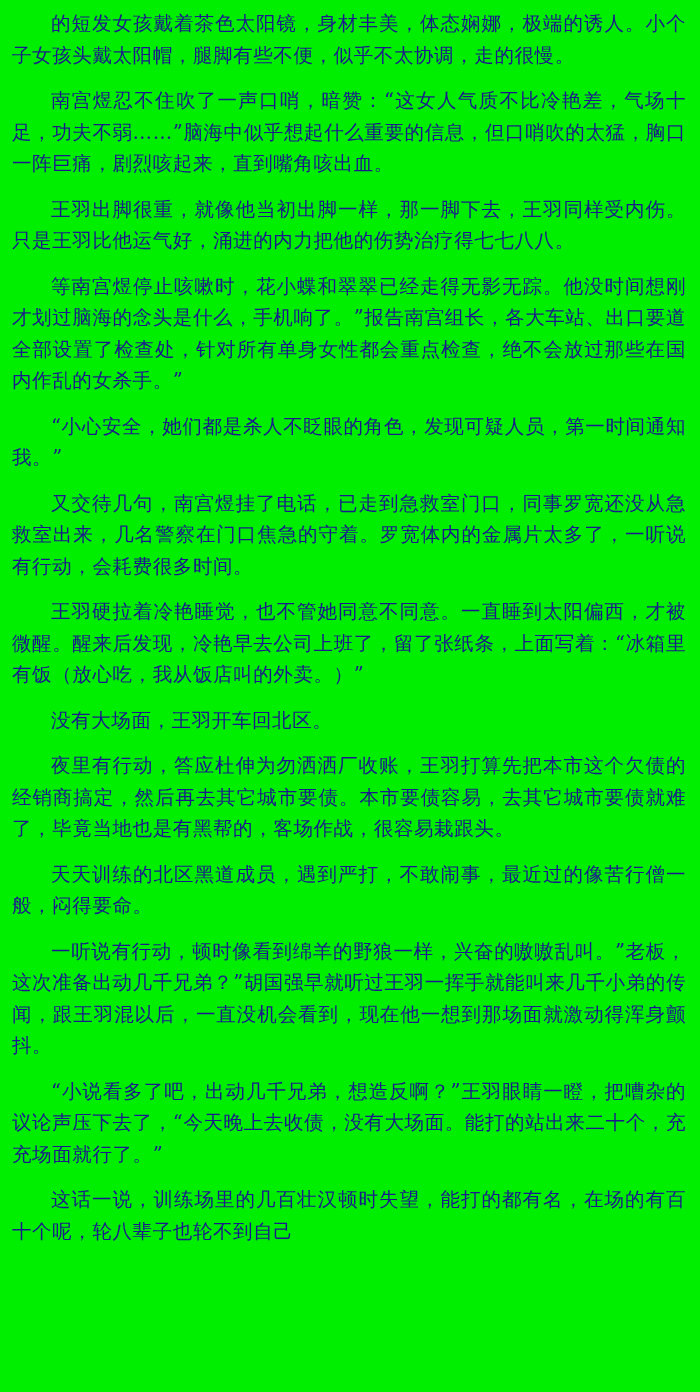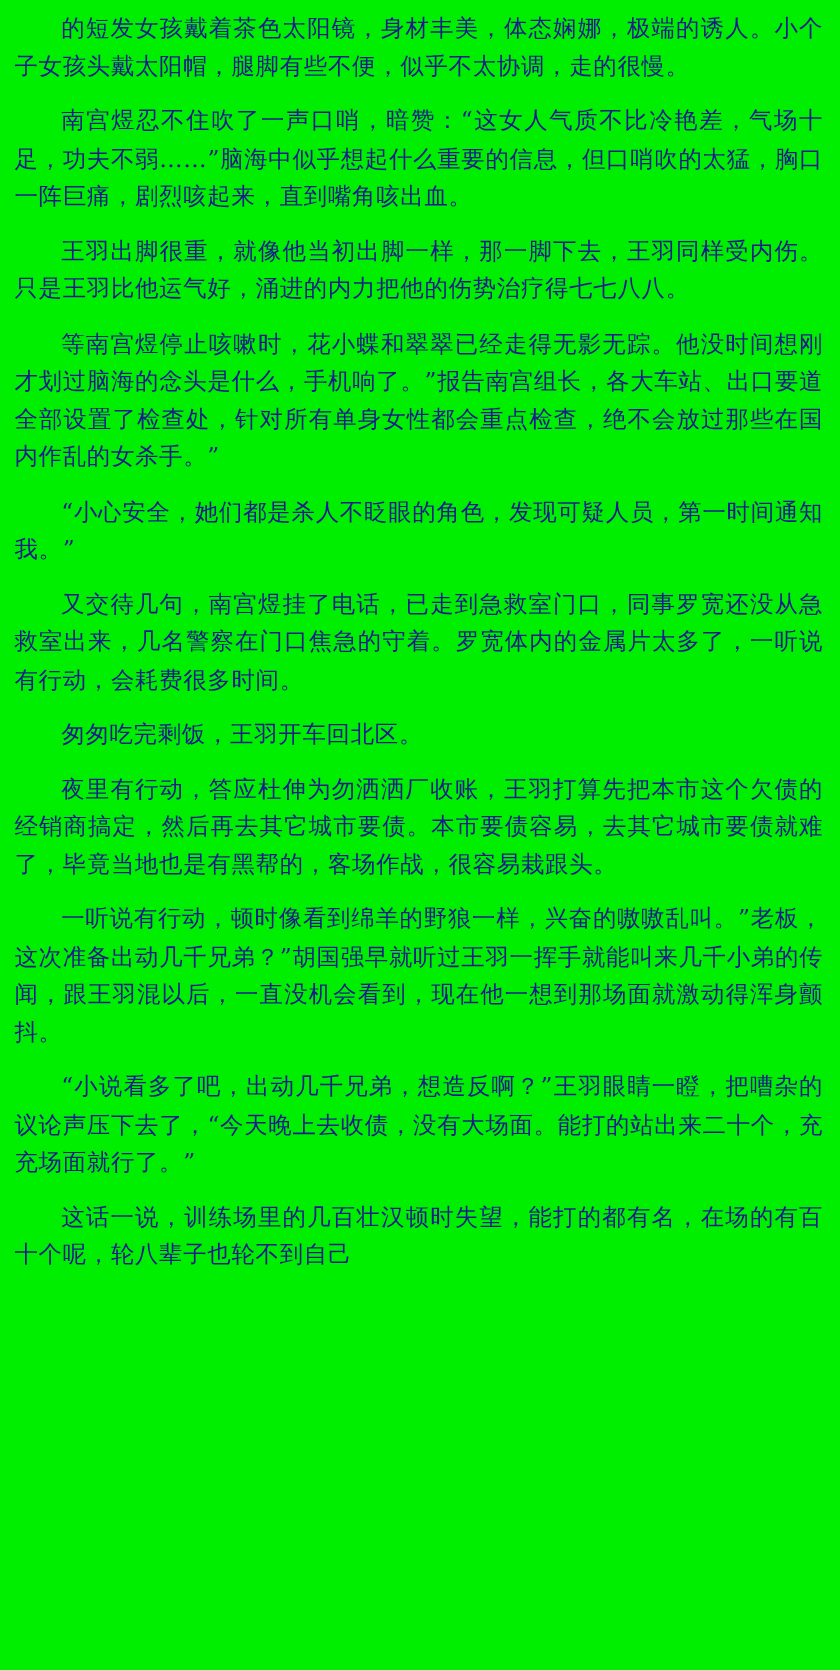--- a/index.html
+++ b/index.html
@@ -39,19 +39,21 @@
 <body>
 
 <div class="page">
   <div>
     <p class="para">的短发女孩戴着茶色太阳镜，身材丰美，体态娴娜，极端的诱人。小个子女孩头戴太阳帽，腿脚有些不便，似乎不太协调，走的很慢。</p>
     <p class="para">南宫煜忍不住吹了一声口哨，暗赞：“这女人气质不比冷艳差，气场十足，功夫不弱……”脑海中似乎想起什么重要的信息，但口哨吹的太猛，胸口一阵巨痛，剧烈咳起来，直到嘴角咳出血。</p>
     <p class="para">王羽出脚很重，就像他当初出脚一样，那一脚下去，王羽同样受内伤。只是王羽比他运气好，涌进的内力把他的伤势治疗得七七八八。</p>
     <p class="para">等南宫煜停止咳嗽时，花小蝶和翠翠已经走得无影无踪。他没时间想刚才划过脑海的念头是什么，手机响了。”报告南宫组长，各大车站、出口要道全部设置了检查处，针对所有单身女性都会重点检查，绝不会放过那些在国内作乱的女杀手。”</p>
     <p class="para">“小心安全，她们都是杀人不眨眼的角色，发现可疑人员，第一时间通知我。”</p>
     <p class="para">又交待几句，南宫煜挂了电话，已走到急救室门口，同事罗宽还没从急救室出来，几名警察在门口焦急的守着。罗宽体内的金属片太多了，一听说有行动，会耗费很多时间。</p>
-    <p class="para">匆匆吃完剩饭，王羽开车回北区。</p>
+    <p class="para">王羽硬拉着冷艳睡觉，也不管她同意不同意。一直睡到太阳偏西，才被微醒。醒来后发现，冷艳早去公司上班了，留了张纸条，上面写着：“冰箱里有饭（放心吃，我从饭店叫的外卖。）”</p>
+    <p class="para">没有大场面，王羽开车回北区。</p>
     <p class="para">夜里有行动，答应杜伸为勿洒洒厂收账，王羽打算先把本市这个欠债的经销商搞定，然后再去其它城市要债。本市要债容易，去其它城市要债就难了，毕竟当地也是有黑帮的，客场作战，很容易栽跟头。</p>
+    <p class="para">天天训练的北区黑道成员，遇到严打，不敢闹事，最近过的像苦行僧一般，闷得要命。</p>
     <p class="para">一听说有行动，顿时像看到绵羊的野狼一样，兴奋的嗷嗷乱叫。”老板，这次准备出动几千兄弟？”胡国强早就听过王羽一挥手就能叫来几千小弟的传闻，跟王羽混以后，一直没机会看到，现在他一想到那场面就激动得浑身颤抖。</p>
     <p class="para">“小说看多了吧，出动几千兄弟，想造反啊？”王羽眼睛一瞪，把嘈杂的议论声压下去了，“今天晚上去收债，没有大场面。能打的站出来二十个，充充场面就行了。”</p>
     <p class="para">这话一说，训练场里的几百壮汉顿时失望，能打的都有名，在场的有百十个呢，轮八辈子也轮不到自己</p>
   </div>
 </div>
 
 </body></html>

